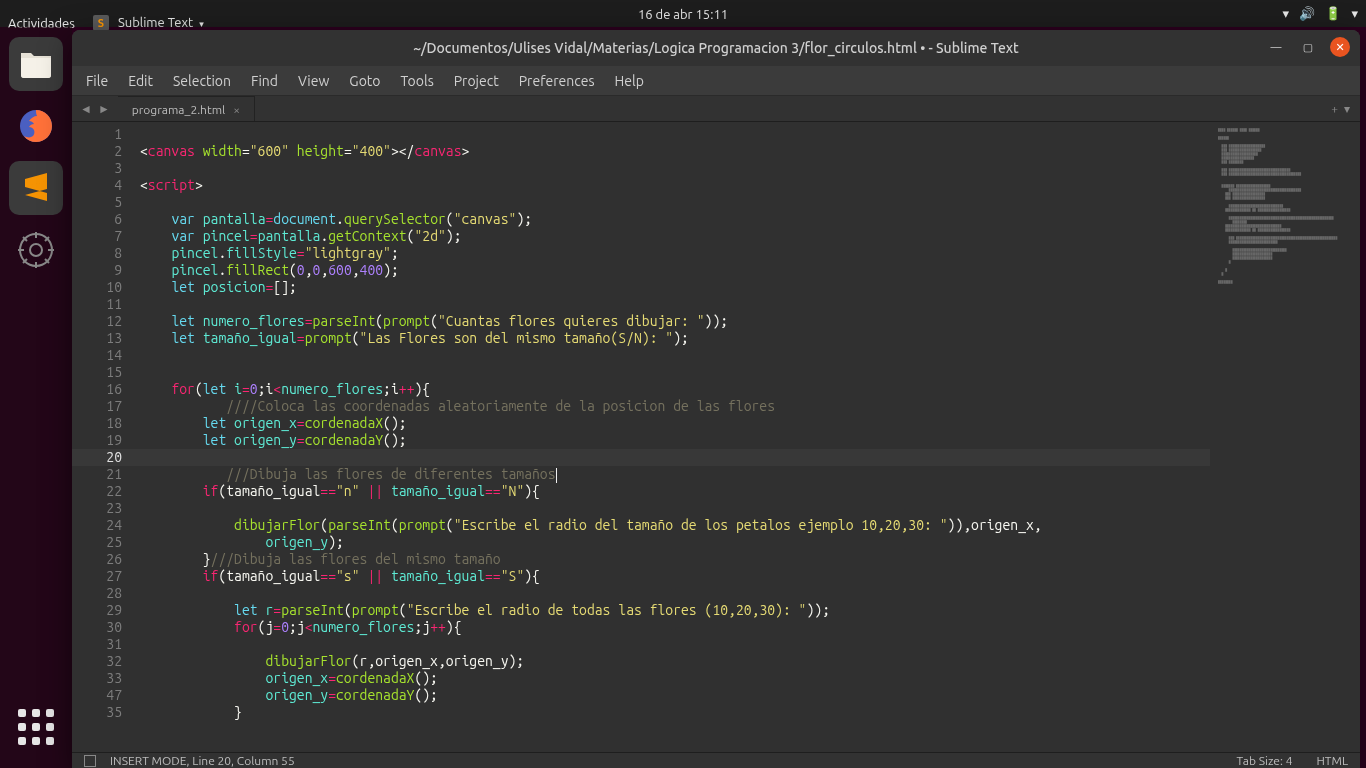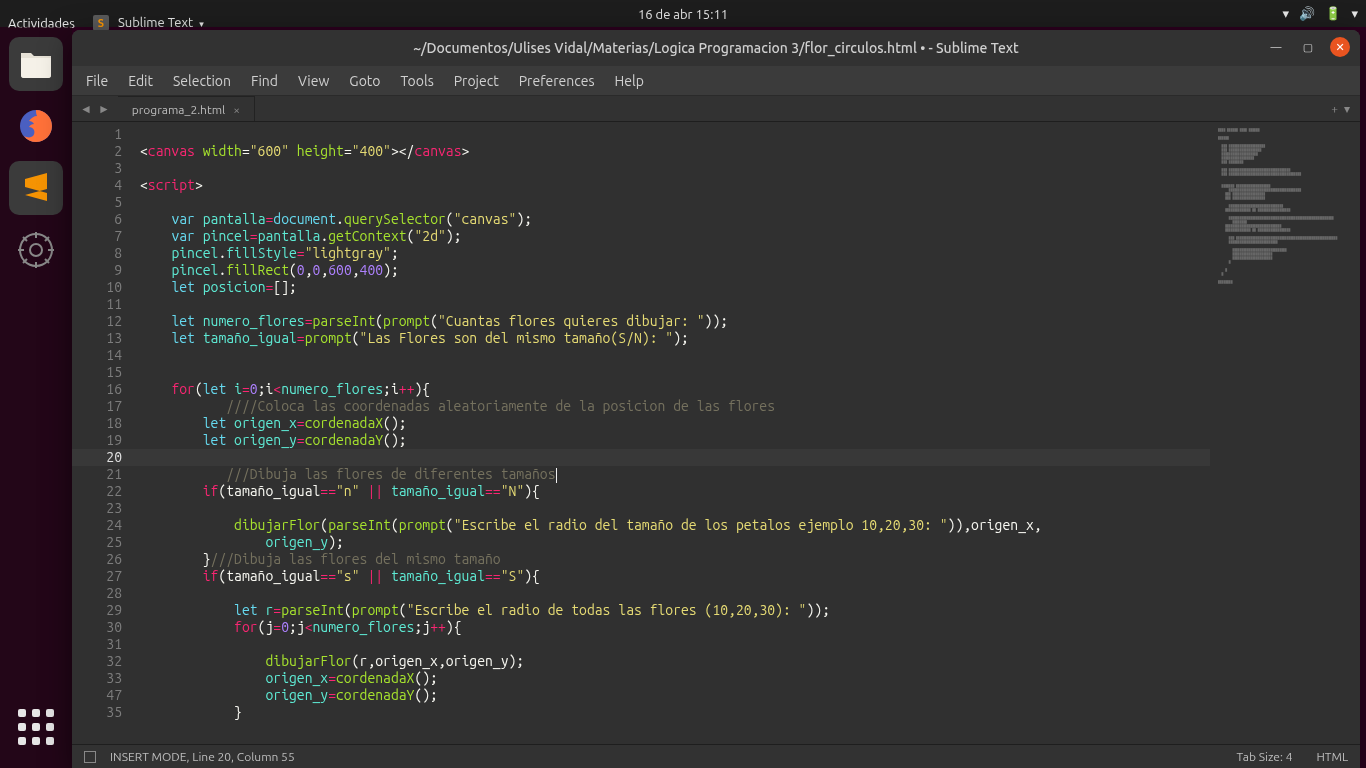--- a/index.html
+++ b/index.html
@@ -128,21 +128,21 @@
 .st { color:#66d9ef; }
 .fn { color:#a6e22e;}
 .str { color:#e6db74;}
 .num { color:#ae81ff;}
 .cm { color:#75715e;}
 .ent { color:#a6e22e;}
 .p { color:#f8f8f2;}
 .nm { color:#5eead4;}
 
 .statusbar {
-  height:24px; background:#323232;
+  height:16px; background:#323232;
   display:flex; align-items:center; padding:0 12px;
   color:#bdbdbd; font-size:12px;
   border-top:1px solid #1e1e1e;
 }
 .statusbar .sq { width:12px; height:12px; border:1px solid #888; margin-right:14px;}
 .statusbar .right { margin-left:auto; display:flex; gap:24px;text-align:center;}
 </style>
 </head>
 <body>
 

